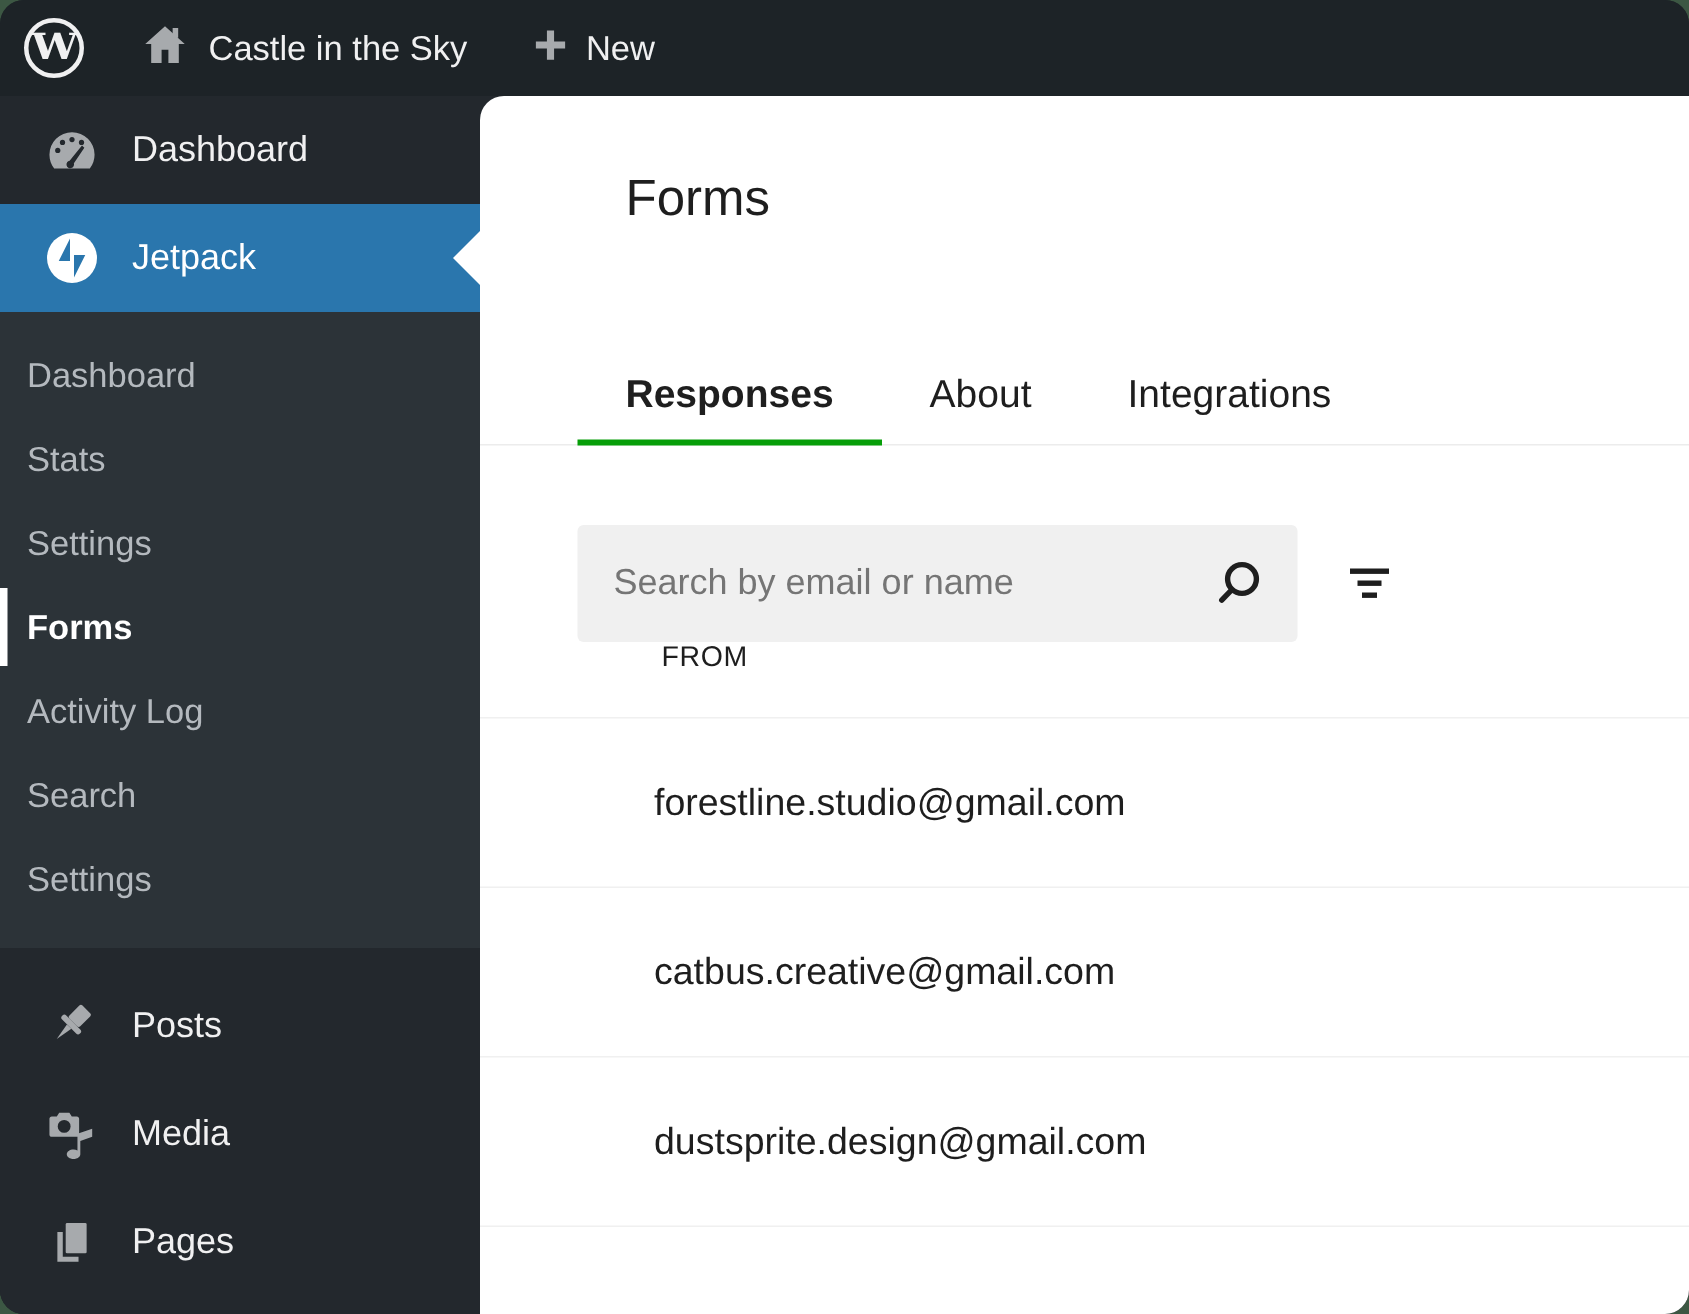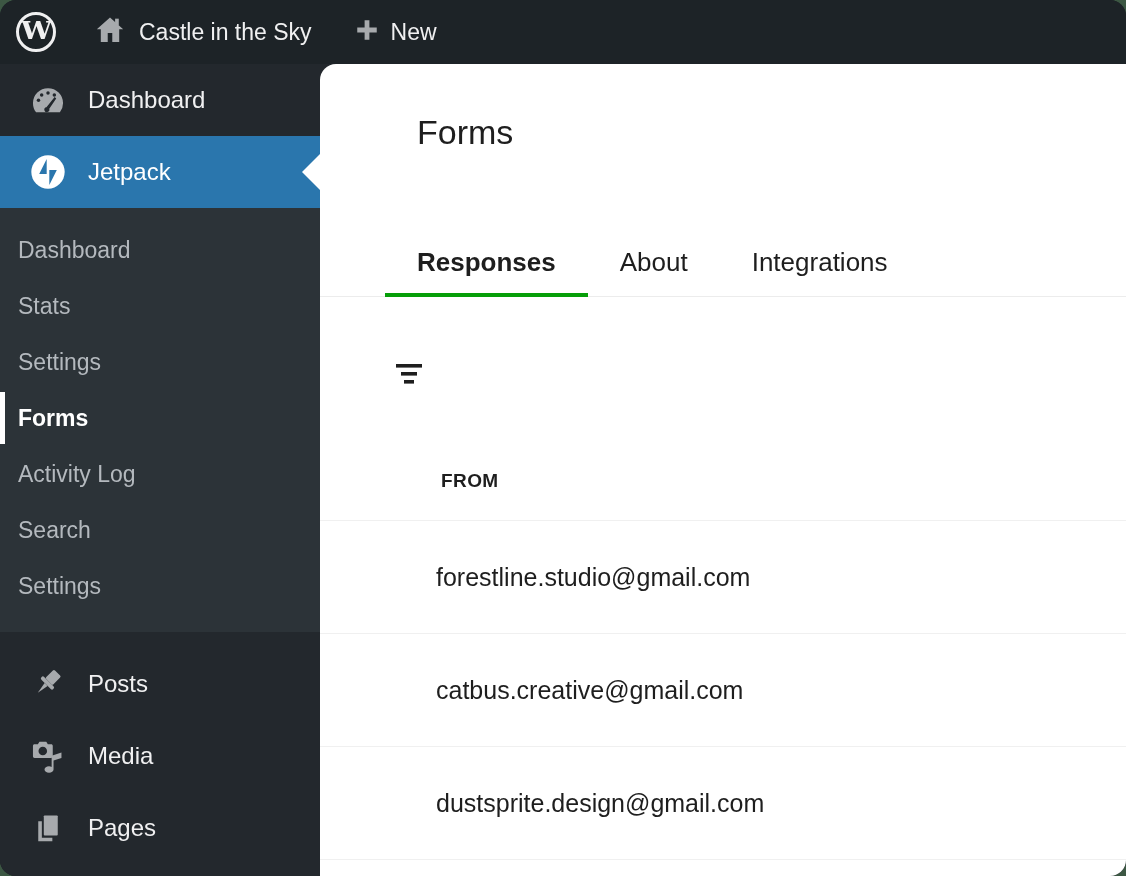--- a/index.html
+++ b/index.html
@@ -118,22 +118,22 @@
     flex:1;background:transparent;border:0;outline:none;
     font-size:24px;color:var(--text-dark);font-family:inherit;min-width:0;
   }
   .search-box input::placeholder{color:#757575;opacity:1;}
   .search-icon-btn{background:none;border:0;width:40px;height:40px;display:flex;align-items:center;justify-content:center;cursor:pointer;flex:0 0 auto;}
   .filter-btn{
     background:none;border:0;width:48px;height:48px;
     display:flex;align-items:center;justify-content:center;cursor:pointer;
   }
   .table-header{
-    margin-top:72px;padding:0 16px 28px 121px;border-bottom:1px solid #f0f0f0;
-    font-size:19px;font-weight:700;letter-spacing:0.4px;color:var(--text-dark);
+    padding:0 16px 28px 121px;border-bottom:1px solid #f0f0f0;
+    font-size:19px;font-weight:400;letter-spacing:0.4px;color:var(--text-dark);
   }
   .table-row{
     height:113px;display:flex;align-items:center;padding-left:116px;
     border-bottom:1px solid #f0f0f0;cursor:pointer;
   }
   .table-row .from-cell{font-size:25px;color:var(--text-dark);}
 </style>
 </head>
 <body>
 
@@ -243,20 +243,29 @@
 
       <h1 class="page-title">Forms</h1>
 
       <div class="tabs-wrap">
         <button class="tab active">Responses</button>
         <button class="tab">About</button>
         <button class="tab">Integrations</button>
       </div>
 
       <div class="toolbar">
+        <div class="search-box">
+          <input type="text" placeholder="Search by email or name" style="">
+          <button class="search-icon-btn">
+            <svg width="36" height="36" viewBox="0 0 24 24">
+              <circle cx="14" cy="10" r="6.4" fill="none" stroke="#1e1e1e" stroke-width="2.4"></circle>
+              <line x1="9.4" y1="14.8" x2="5" y2="19.4" stroke="#1e1e1e" stroke-width="2.4" stroke-linecap="round"></line>
+            </svg>
+          </button>
+        </div>
         <button class="filter-btn">
           <svg width="30" height="28" viewBox="0 0 30 28">
             <rect x="2" y="4" width="26" height="3.6" fill="#1e1e1e"></rect>
             <rect x="7" y="12" width="16" height="3.6" fill="#1e1e1e"></rect>
             <rect x="10" y="20" width="10" height="3.6" fill="#1e1e1e"></rect>
           </svg>
         </button>
       </div>
 
       <div class="table-header">FROM</div>

